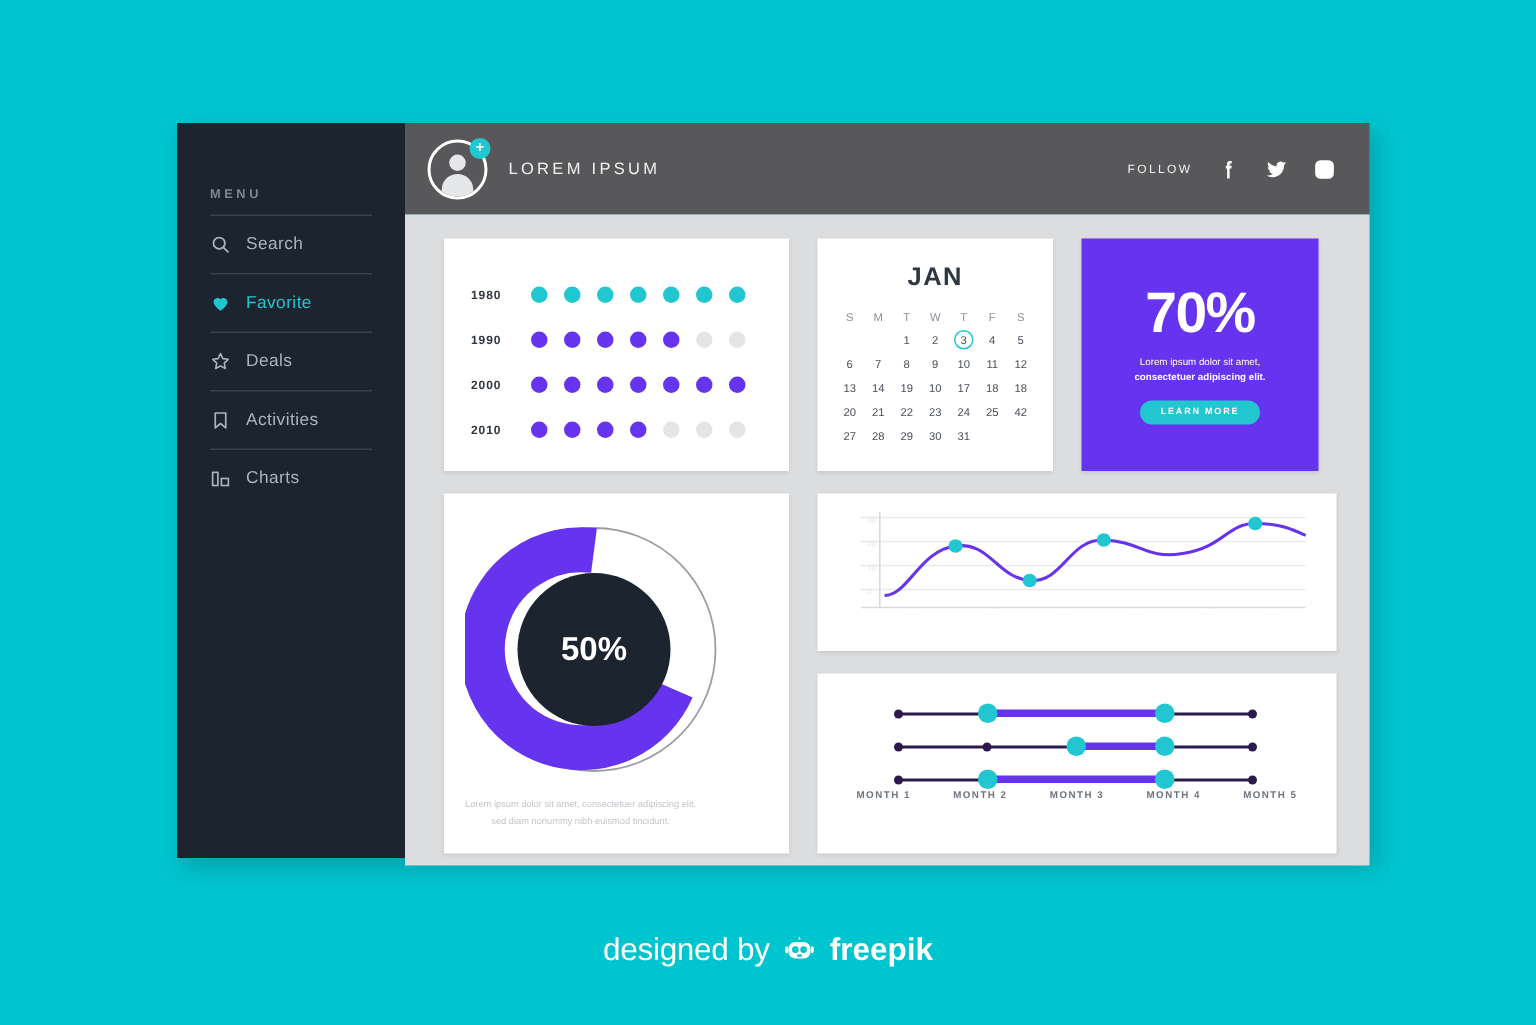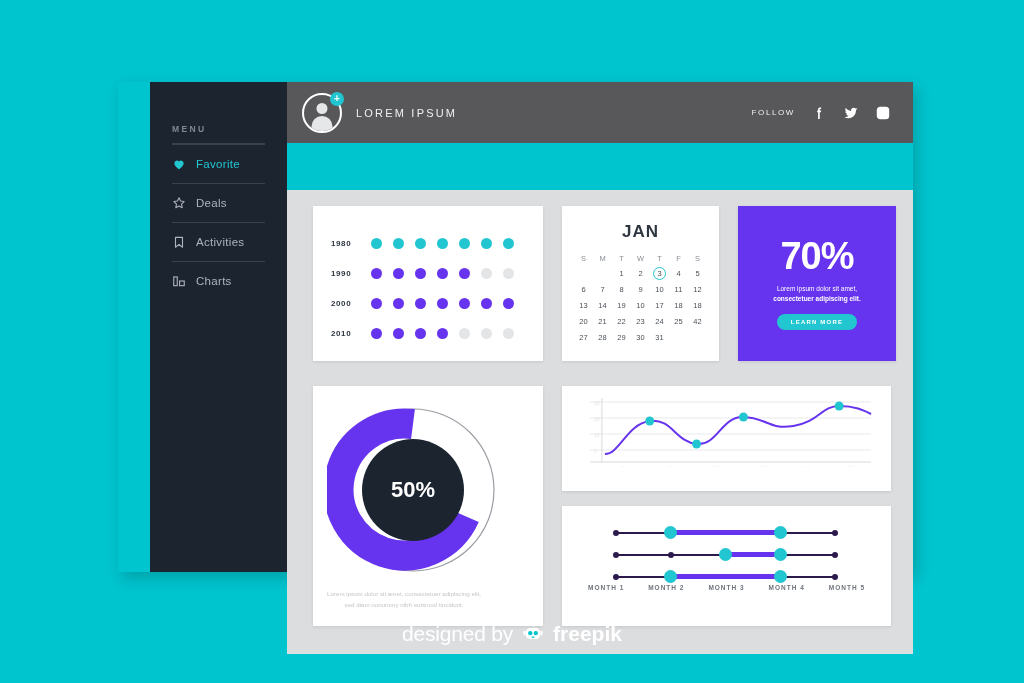--- a/index.html
+++ b/index.html
@@ -13,22 +13,22 @@
   
   #dashboard {
     position: absolute; left: 118px; top: 82px;
     width: 795px; height: 490px;
     box-shadow: 4px 6px 14px rgba(0,0,0,.18);
     display: flex;
   }
 
   
   #sidebar {
-    width: 137px; background: #1C2430;
-    padding: 42px 0 0 0; flex: none; margin-left: 32px;
+    width: 152px; background: #1C2430;
+    padding: 42px 0 0 0; flex: none;
   }
   .menu-title {
     color: #7F8792; font-size: 8.5px; letter-spacing: 2.4px;
     padding: 0 22px 9px 22px; font-weight: 700;
   }
   .menu-divider { height: 1px; background: #39414D; margin: 0 22px; }
   .menu-item {
     display: flex; align-items: center; gap: 10px;
     padding: 12px 22px; color: #AEB4BD; font-size: 11.5px;
     letter-spacing: .3px; cursor: pointer;
@@ -65,22 +65,22 @@
     color: #F0F0F1; font-size: 11px; letter-spacing: 2.2px;
     margin-left: 14px; font-weight: 400;
   }
   .top-right { margin-left: auto; display: flex; align-items: center; gap: 16px; }
   .follow-label { color: #F0F0F1; font-size: 8px; letter-spacing: 1.6px; font-weight: 400; }
   .soc { width: 16px; height: 16px; display:block; cursor:pointer; }
   .soc svg { display:block; width:16px; height:16px; fill:#FFFFFF; }
 
   
   #content {
-    flex: 1; background: #DCDDDF; padding: 16px 22px 28px 26px;
-    display: flex; flex-direction: column; gap: 25px; margin-top: 47px;
+    flex: 1; background: #DCDDDF; padding: 16px 22px 8px 26px;
+    display: flex; flex-direction: column; gap: 15px;
   }
   .row { display: flex; gap: 19px; }
   .card {
     background: #FFFFFF;
     box-shadow: 0 1px 3px rgba(0,0,0,.10);
   }
 
   
   .dotmatrix { width: 230px; height: 155px; padding: 22px 18px; flex:none; }
   .dm-row { display: flex; align-items: center; height: 30px; }
@@ -171,20 +171,29 @@
 </style>
 </head>
 <body>
 
 <div id="dashboard">
 
   <nav id="sidebar">
     <div class="menu-title">MENU</div>
     <div class="menu-divider"></div>
 
+    <div class="menu-item">
+      <span class="mi-icon">
+        <svg viewBox="0 0 24 24" fill="none" stroke="#AEB4BD" stroke-width="2">
+          <circle cx="10.5" cy="10.5" r="6.5"></circle>
+            <line x1="15.5" y1="15.5" x2="21" y2="21"></line>
+        </svg>
+      </span>
+      <span>Search</span>
+    </div>
     <div class="menu-divider"></div>
 
     <div class="menu-item active">
       <span class="mi-icon">
         <svg viewBox="0 0 24 24" fill="#22C6D0">
           <path d="M12 21s-8-5.2-8-10.3A4.7 4.7 0 0 1 12 7.6 4.7 4.7 0 0 1 20 10.7C20 15.8 12 21 12 21z"></path>
         </svg>
       </span>
       <span>Favorite</span>
     </div>

